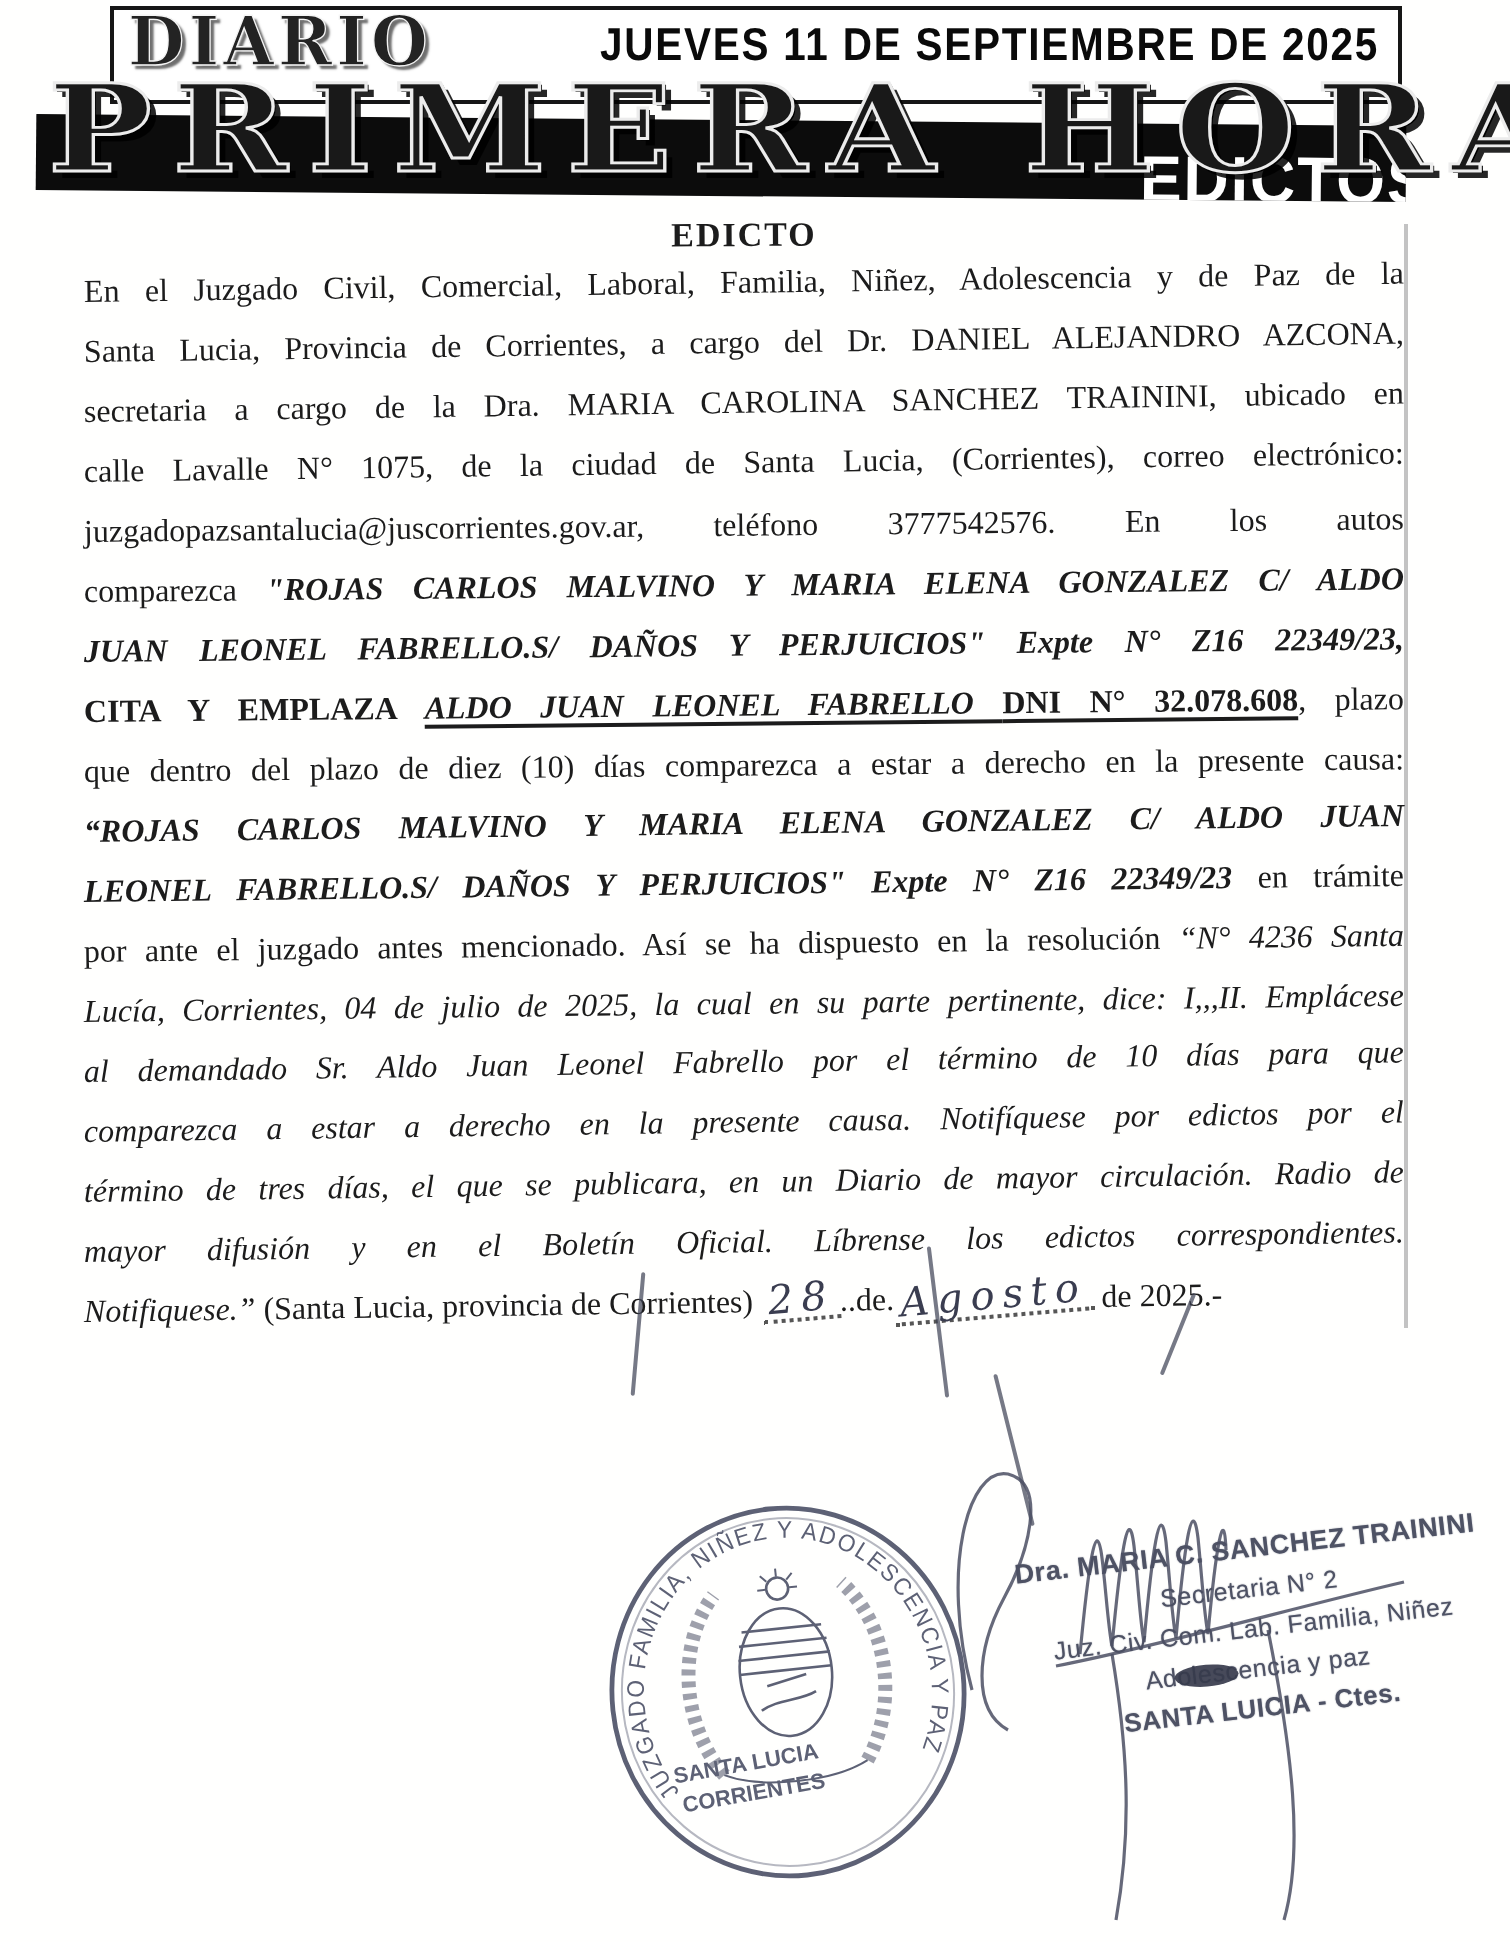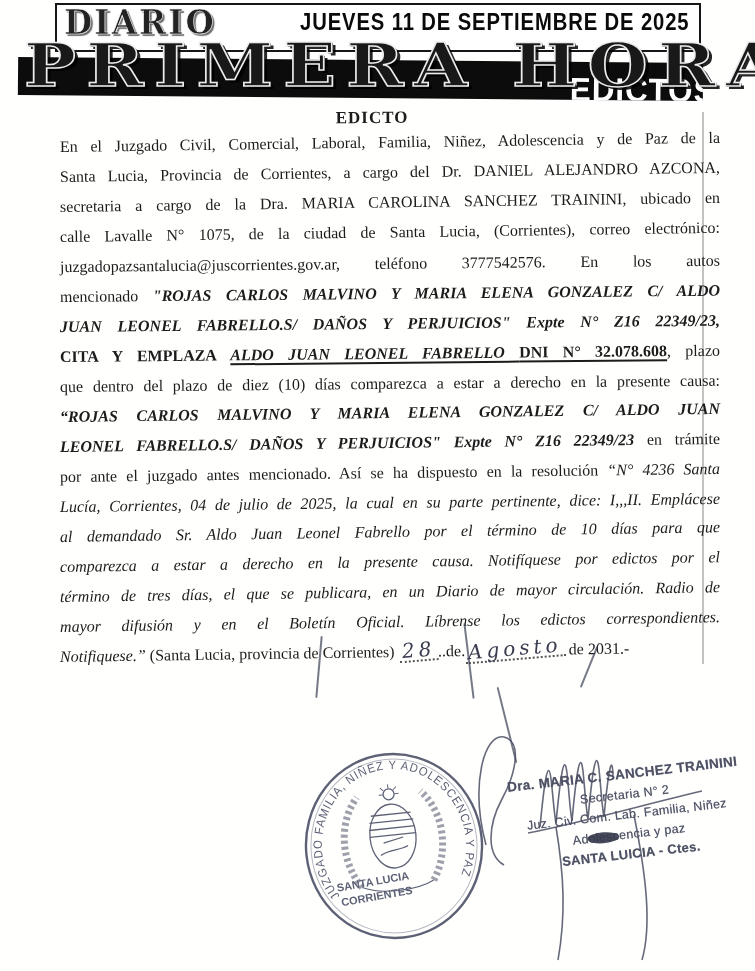--- a/index.html
+++ b/index.html
@@ -31,21 +31,21 @@
                text-shadow:3px 3px 0 rgba(0,0,0,0.85),1px 1px 0 #000;}
 
   
   .col-divider{position:absolute;left:702px;top:112px;width:1.5px;height:552px;
                background:#c3c3c3;}
 
   
   .edict-title{position:absolute;left:42px;top:108px;width:660px;margin:0;
                text-align:center;font-size:17px;font-weight:bold;letter-spacing:1px;
                transform:rotate(-0.4deg);}
-  .edict-body{position:absolute;left:60px;top:132px;width:660px;}
+  .edict-body{position:absolute;left:42px;top:132px;width:660px;}
   .tline{height:30px;line-height:30px;font-size:16px;white-space:nowrap;
          text-align:justify;text-align-last:justify;transform-origin:0 50%;}
   .tline:nth-child(-n+4){transform:rotate(-0.8deg);}
   .tline:nth-child(n+5):nth-child(-n+9){transform:rotate(-0.55deg);}
   .tline:nth-child(n+10):nth-child(-n+13){transform:rotate(-0.7deg);}
   .tline:nth-child(n+14){transform:rotate(-0.85deg);}
   .tline-last{text-align:left;text-align-last:left;}
   .seg-b{font-weight:bold;}
   .seg-i{font-style:italic;}
   .seg-bi{font-weight:bold;font-style:italic;}
@@ -104,33 +104,33 @@
 
   <div class="col-divider"></div>
 
   <h1 class="edict-title">EDICTO</h1>
   <div class="edict-body">
       <div class="tline"><span class="seg-r">En el Juzgado Civil, Comercial, Laboral, Familia, Niñez, Adolescencia y de Paz de la</span></div>
       <div class="tline"><span class="seg-r">Santa Lucia, Provincia de Corrientes, a cargo del Dr. DANIEL ALEJANDRO AZCONA,</span></div>
       <div class="tline"><span class="seg-r">secretaria a cargo de la Dra. MARIA CAROLINA SANCHEZ TRAININI, ubicado en</span></div>
       <div class="tline"><span class="seg-r">calle Lavalle N° 1075, de la ciudad de Santa Lucia, (Corrientes), correo electrónico:</span></div>
       <div class="tline"><span class="seg-r">juzgadopazsantalucia@juscorrientes.gov.ar, teléfono 3777542576. En los autos</span></div>
-      <div class="tline"><span class="seg-r">mencionado </span><span class="seg-bi">"ROJAS CARLOS MALVINO Y MARIA ELENA GONZALEZ C/ ALDO</span></div>
+      <div class="tline"><span class="seg-r">comparezca </span><span class="seg-bi">"ROJAS CARLOS MALVINO Y MARIA ELENA GONZALEZ C/ ALDO</span></div>
       <div class="tline"><span class="seg-bi">JUAN LEONEL FABRELLO.S/ DAÑOS Y PERJUICIOS" Expte N° Z16 22349/23,</span></div>
       <div class="tline"><span class="seg-b">CITA Y EMPLAZA </span><span class="seg-biu">ALDO JUAN LEONEL FABRELLO </span><span class="seg-bu">DNI N° 32.078.608</span><span class="seg-r">, plazo</span></div>
       <div class="tline"><span class="seg-r">que dentro del plazo de diez (10) días comparezca a estar a derecho en la presente causa:</span></div>
       <div class="tline"><span class="seg-bi">“ROJAS CARLOS MALVINO Y MARIA ELENA GONZALEZ C/ ALDO JUAN</span></div>
       <div class="tline"><span class="seg-bi">LEONEL FABRELLO.S/ DAÑOS Y PERJUICIOS" Expte N° Z16 22349/23</span><span class="seg-r"> en trámite</span></div>
       <div class="tline"><span class="seg-r">por ante el juzgado antes mencionado. Así se ha dispuesto en la resolución </span><span class="seg-i">“N° 4236 Santa</span></div>
       <div class="tline"><span class="seg-i">Lucía, Corrientes, 04 de julio de 2025, la cual en su parte pertinente, dice: I,,,II. Emplácese</span></div>
       <div class="tline"><span class="seg-i">al demandado Sr. Aldo Juan Leonel Fabrello por el término de 10 días para que</span></div>
       <div class="tline"><span class="seg-i">comparezca a estar a derecho en la presente causa.  Notifíquese por edictos por el</span></div>
       <div class="tline"><span class="seg-i">término de tres días, el que se publicara, en un Diario de mayor circulación. Radio de</span></div>
       <div class="tline"><span class="seg-i">mayor difusión y en el Boletín Oficial. Líbrense los edictos correspondientes.</span></div>
-      <div class="tline tline-last"><span class="seg-i">Notifiquese.”</span><span class="seg-r"> (Santa Lucia, provincia de Corrientes) </span><span class="seg-hw">28</span><span class="seg-r">..de.</span><span class="seg-hw">Agosto</span><span class="seg-r"> de 2031.-</span></div>
+      <div class="tline tline-last"><span class="seg-i">Notifiquese.”</span><span class="seg-r"> (Santa Lucia, provincia de Corrientes) </span><span class="seg-hw">28</span><span class="seg-r">..de.</span><span class="seg-hw">Agosto</span><span class="seg-r"> de 2025.-</span></div>
     </div>
 
   <div class="stroke s1"></div>
   <div class="stroke s2"></div>
   <div class="stroke s3"></div>
   <div class="stroke s4"></div>
 
   <svg class="seal" viewBox="0 0 196 208" width="196" height="208">
     <ellipse cx="98" cy="104" rx="88" ry="92" fill="none" stroke="#474c63" stroke-width="2.4"></ellipse>
     <ellipse cx="98" cy="104" rx="83" ry="87" fill="none" stroke="#474c63" stroke-width="1" opacity=".45"></ellipse>

